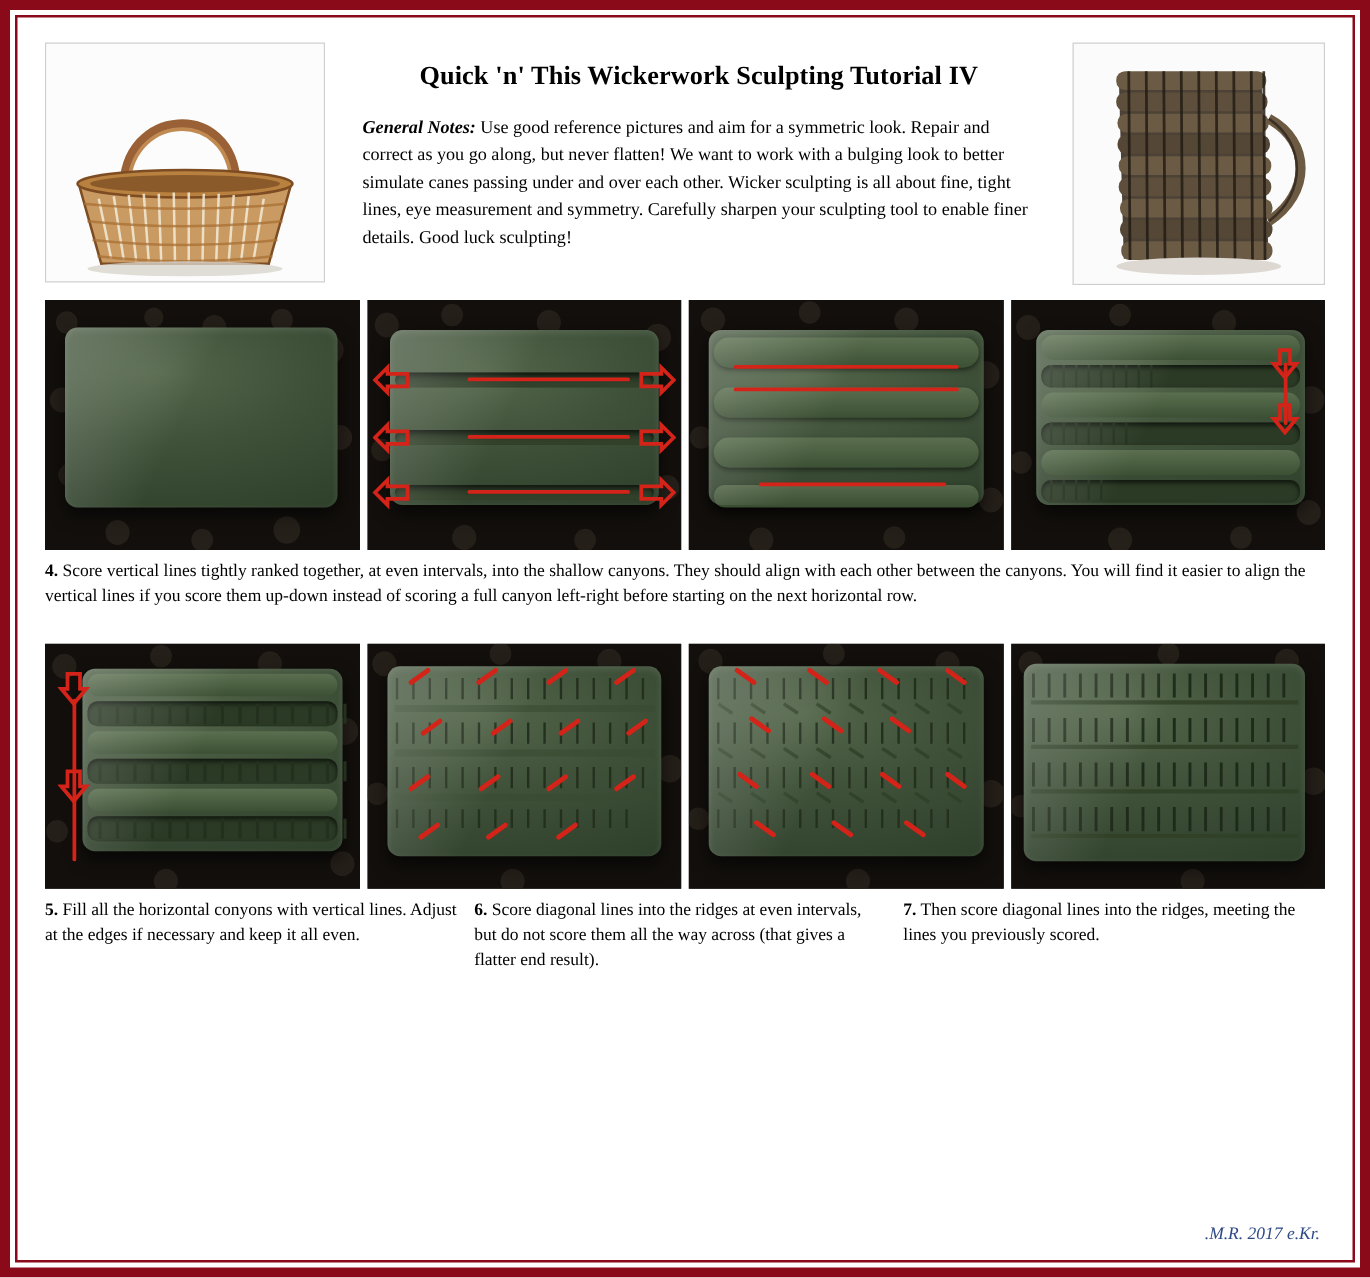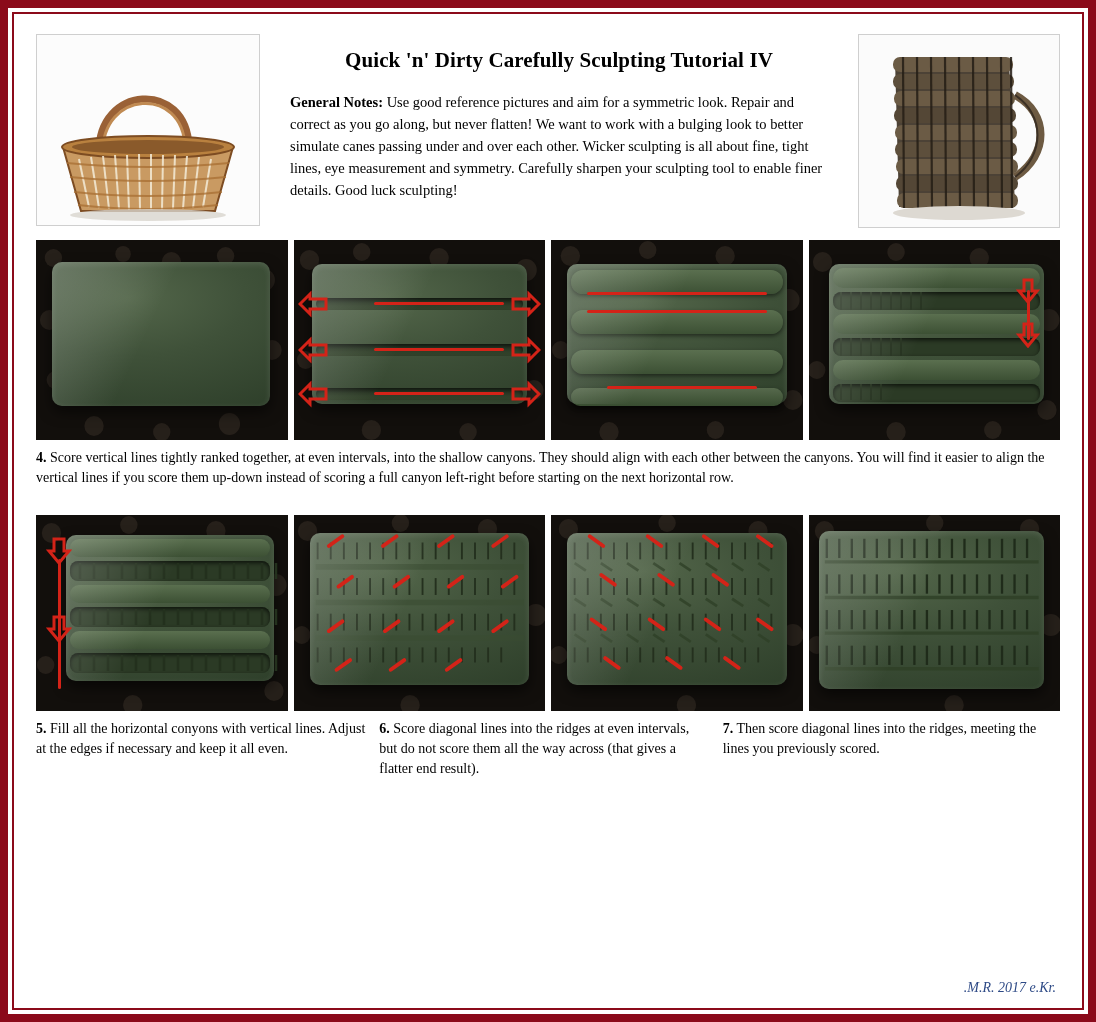--- a/index.html
+++ b/index.html
@@ -60,20 +60,21 @@
     margin: 8px 0 18px 0;
     letter-spacing: 0.1px;
   }
   .general-notes {
     font-size: 14.5px;
     line-height: 1.52;
     text-align: left;
   }
   .general-notes b {
     font-weight: bold;
+    font-style: italic;
   }
 
   
   .basket-wrap { position: absolute; inset: 0; }
   .basket-wrap svg { display:block; width: 100%; height: 100%; }
 
   
   .coil-wrap { position: absolute; inset: 0; }
   .coil-wrap svg { display:block; width:100%; height:100%; }
 
@@ -200,21 +201,21 @@
               <path d="M37 157 Q111 165 185 157"></path>
               <path d="M41 170 Q111 178 181 170"></path>
             </g>
 
             <ellipse cx="111" cy="180" rx="78" ry="6" fill="#d8d4cd" opacity="0.8"></ellipse>
           </svg>
         </div>
       </div>
 
       <div class="header-text">
-        <div class="title">Quick 'n' Dirty Carefully Sculpting Tutorial IV</div>
+        <div class="title">Quick 'n' This Wickerwork Sculpting Tutorial IV</div>
         <div class="general-notes">
           <b>General Notes:</b><span> Use good reference pictures and aim for a symmetric look. Repair and correct as you go along, but never flatten! We want to work with a bulging look to better simulate canes passing under and over each other. Wicker sculpting is all about fine, tight lines, eye measurement and symmetry. Carefully sharpen your sculpting tool to enable finer details. Good luck sculpting!</span>
         </div>
       </div>
 
       <div class="header-photo right">
         <div class="coil-wrap">
           <svg viewBox="0 0 200 192" preserveAspectRatio="none">
             <rect x="0" y="0" width="200" height="192" fill="#fbfbfb"></rect>
 

